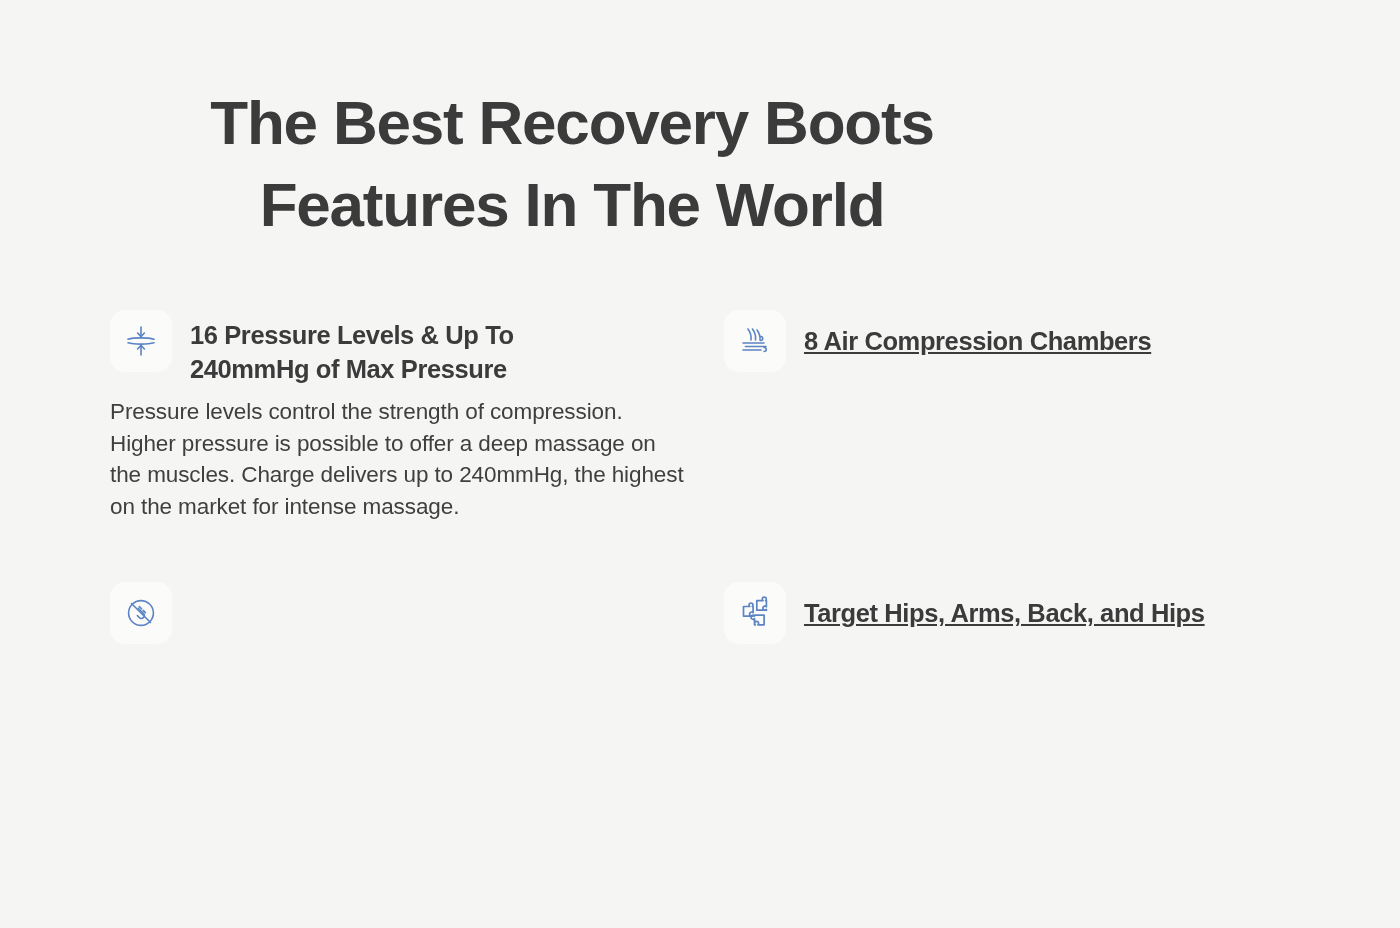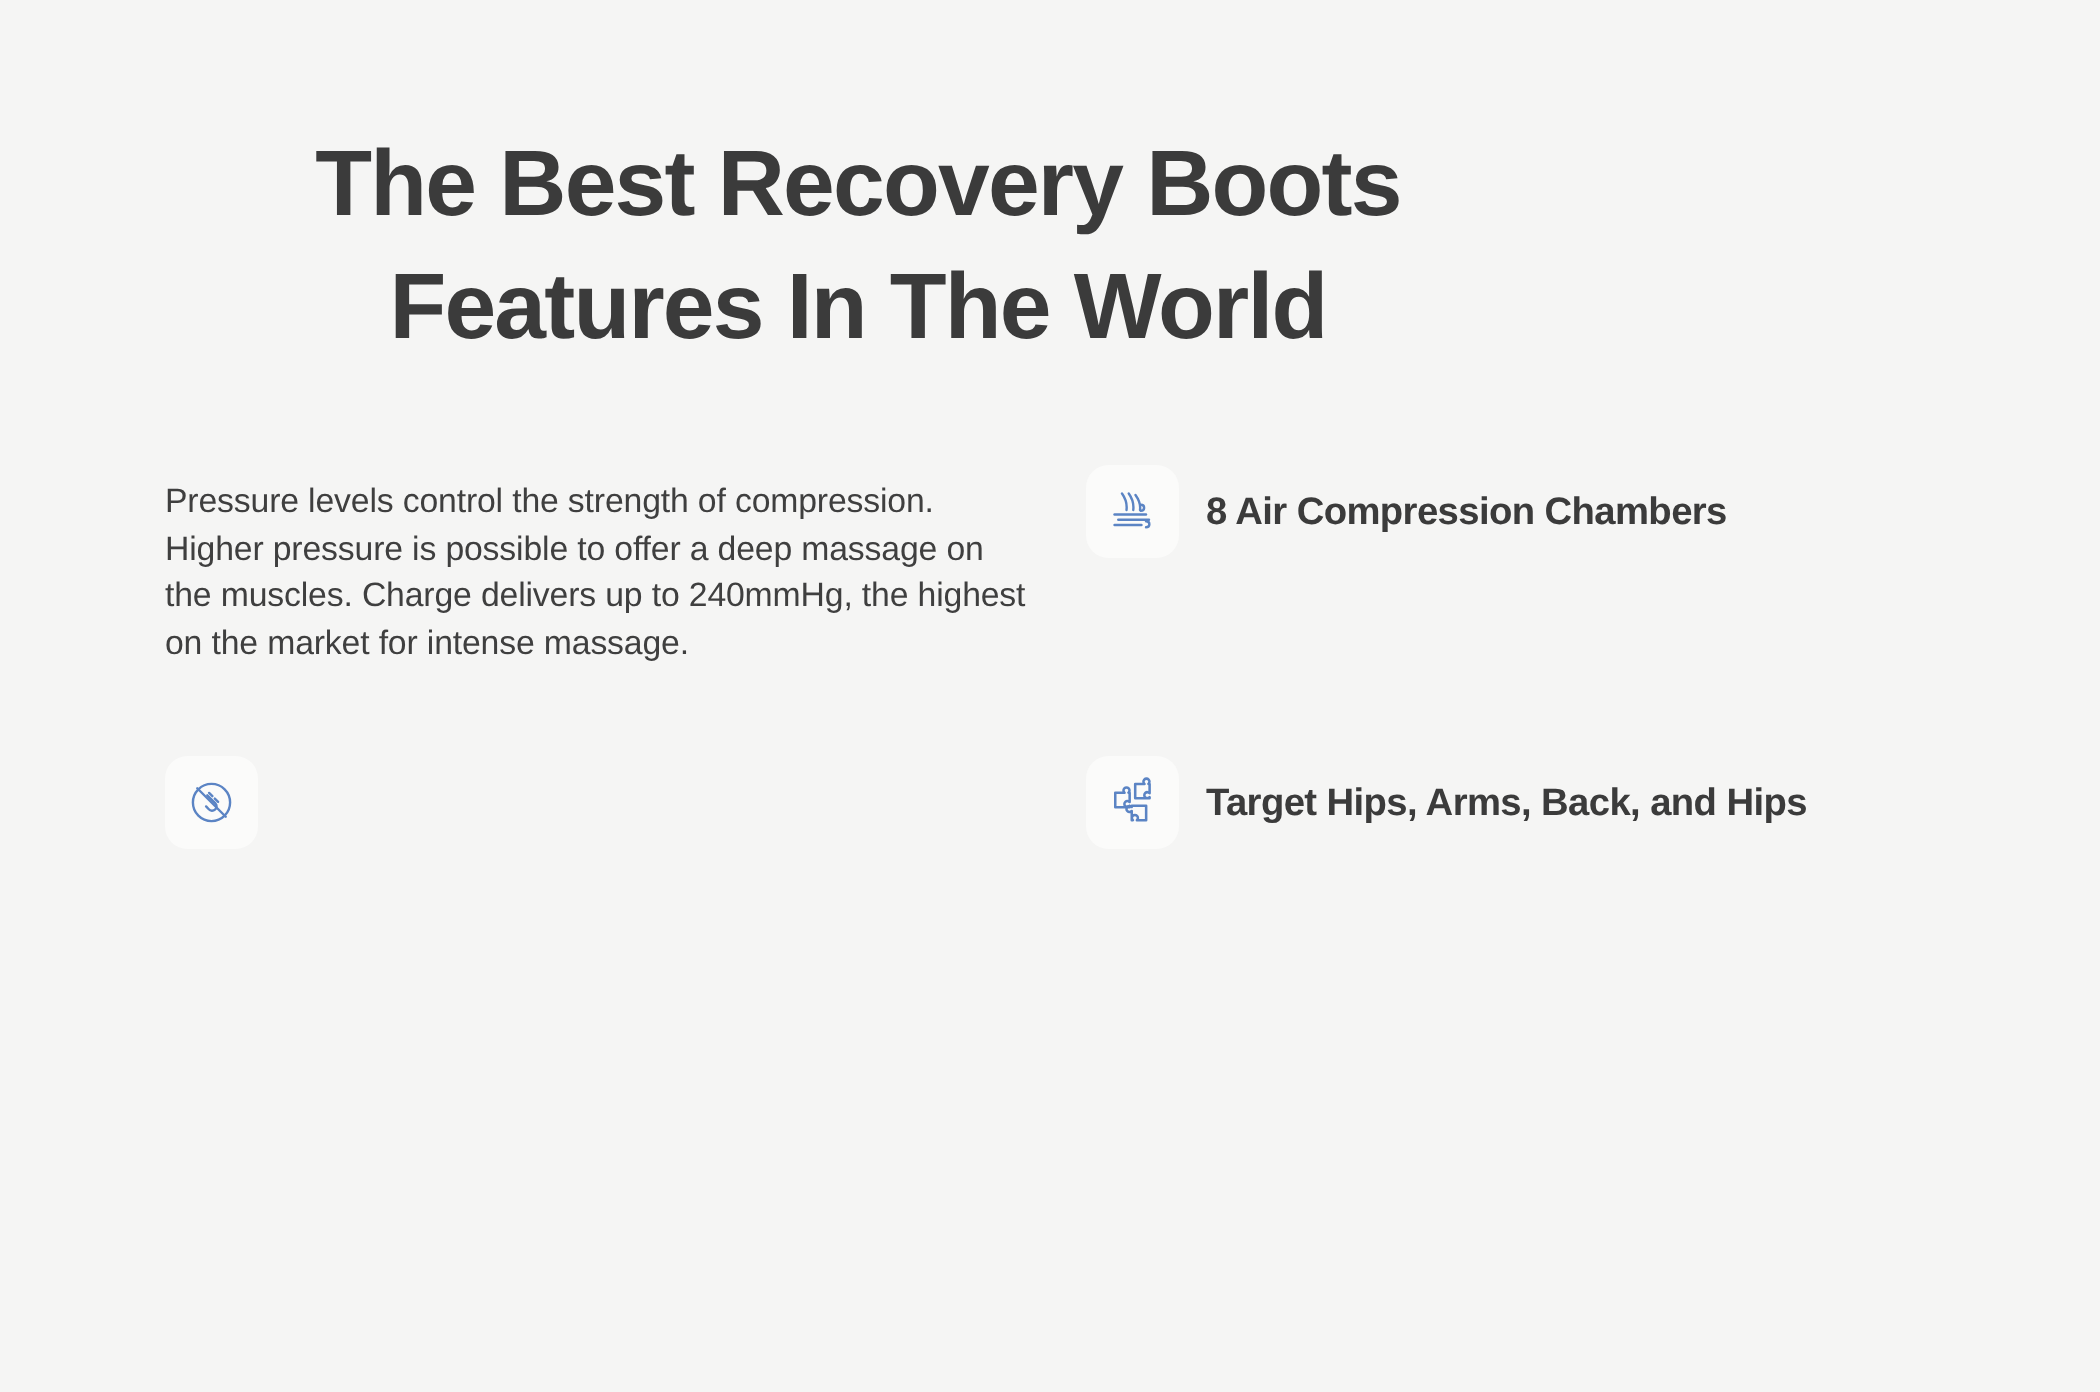--- a/index.html
+++ b/index.html
@@ -76,21 +76,21 @@
   .feature-title {
     font-size: 25.5px;
     line-height: 34px;
     font-weight: 700;
     letter-spacing: -0.4px;
     color: #3b3b3b;
     padding-top: 10px;
     white-space: pre-line;
   }
 
-  .feature.single-line .feature-title { padding-top: 16px; }
+  .feature.single-line .feature-title { padding-top: 16px; text-decoration: underline; }
 
   .feature-body {
     font-size: 22.5px;
     line-height: 31.5px;
     color: #3f3f3f;
     letter-spacing: -0.1px;
     margin-top: 10px;
     white-space: pre-line;
     max-width: 580px;
   }
@@ -101,20 +101,34 @@
 <body>
 
 <div class="page">
 
   <h1 class="page-title">The Best Recovery Boots
 Features In The World</h1>
 
   <div class="features">
 
     <div class="feature left">
+      <div class="feature-head">
+        <span class="icon-tile">
+          <svg width="36" height="36" viewBox="0 0 36 36" fill="none" stroke="#5b84c4" stroke-width="1.6" stroke-linecap="round" stroke-linejoin="round">
+            <line x1="18" y1="4" x2="18" y2="13.2"></line>
+            <path d="M14.6 10 L18 13.6 L21.4 10"></path>
+            <path d="M5 16.2 C 11 14.4, 25 14.4, 31 16.2"></path>
+            <path d="M5 19.8 C 11 21.6, 25 21.6, 31 19.8"></path>
+            <line x1="18" y1="32" x2="18" y2="22.8"></line>
+            <path d="M14.6 26 L18 22.4 L21.4 26"></path>
+          </svg>
+        </span>
+        <div class="feature-title">16 Pressure Levels &amp; Up To
+240mmHg of Max Pressure</div>
+      </div>
       <p class="feature-body">Pressure levels control the strength of compression. Higher pressure is possible to offer a deep massage on the muscles. Charge delivers up to 240mmHg, the highest on the market for intense massage.</p>
     </div>
 
     <div class="feature right single-line">
       <div class="feature-head">
         <span class="icon-tile">
           <svg width="36" height="36" viewBox="0 0 36 36" fill="none" stroke="#5b84c4" stroke-width="1.6" stroke-linecap="round" stroke-linejoin="round">
             <path d="M11 6 C 13.5 9.5, 14.5 13, 14 17"></path>
             <path d="M15.5 6 C 18 9.5, 19 13, 18.5 17"></path>
             <path d="M20 7 C 22.5 10.5, 23.5 13.5, 23 17"></path>

